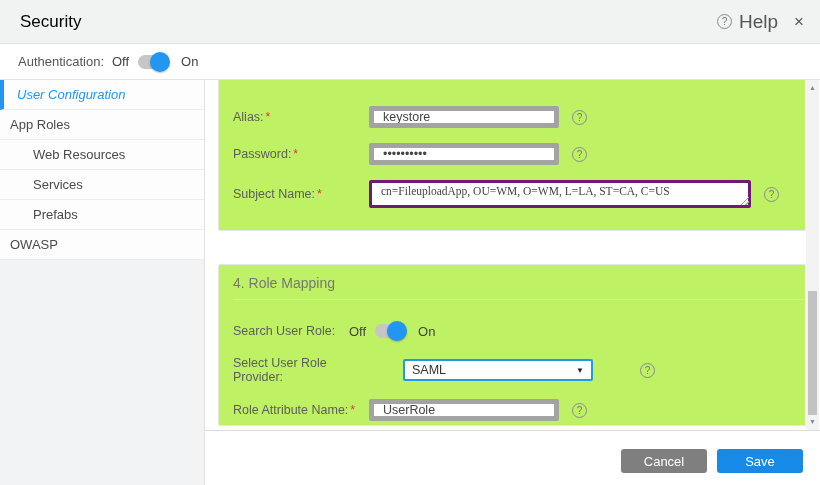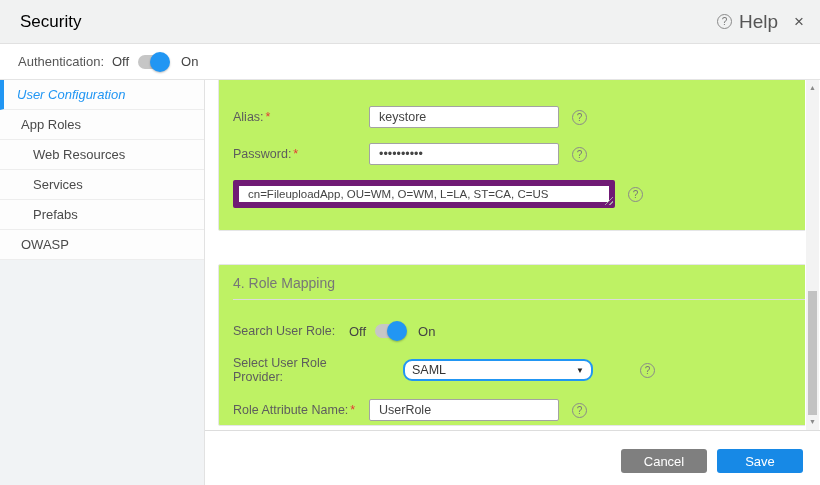--- a/index.html
+++ b/index.html
@@ -68,21 +68,21 @@
 
   
   .sidebar {
     width: 205px; flex: 0 0 205px;
     border-right: 1px solid #e2e2e2;
     display: flex; flex-direction: column;
     background: #fdfdfd;
   }
   .side-item {
     height: 30px; line-height: 29px;
-    padding-left: 21px;
+    padding-left: 10px;
     border-bottom: 1px solid #ededed;
     font-size: 13px; color: #4a4a4a;
     cursor: pointer;
     background: #fdfdfd;
     white-space: nowrap;
   }
   .side-item.sub { padding-left: 33px; }
   .side-item.active {
     color: #2196f3;
     border-left: 4px solid #2196f3;
@@ -112,49 +112,49 @@
   .section-title { padding-top: 10px; font-size: 14px; color: #777; }
   .section-divider { margin-top: 8px; border-bottom: 1px solid #dcdcdc; }
 
   .frow { display: flex; align-items: center; }
   .frow .flabel { width: 136px; flex: 0 0 136px; font-size: 12.5px; color: #5d5d5d; }
   .frow .flabel.narrow { width: 116px; flex: 0 0 116px; }
   .req { color: #e53935; margin-left: 2px; }
 
   .txt-input {
     width: 190px; height: 22px;
-    border: 1px solid #a3a3a3; border-radius: 2px;
+    border: 5px solid #a3a3a3; border-radius: 2px;
     background: #fff; padding: 0 9px;
     font-family: "Liberation Sans", "DejaVu Sans", sans-serif;
     font-size: 12.5px; color: #444;
     outline: none;
   }
   .help-icon { margin-left: 13px; flex: 0 0 auto; }
 
   .ta-wrap { position: relative; width: 382px; flex: 0 0 382px; }
   .txt-area {
     width: 382px; height: 28px;
-    border: 6px solid #701a75; border-radius: 2px;
+    border: 3px solid #701a75; border-radius: 2px;
     background: #fff; padding: 2px 9px 0 9px;
-    font-family: Liberation Sans, sans-serif;
+    font-family: Liberation Serif, serif;
     font-size: 11.5px; color: #444;
     resize: none; outline: none; overflow: hidden;
     display: block;
   }
   .grip {
     position: absolute; right: 2px; bottom: 3px;
     width: 9px; height: 9px;
     background: repeating-linear-gradient(-45deg, transparent, transparent 2px, #a6a6a6 2px, #a6a6a6 3px);
     clip-path: polygon(100% 0, 100% 100%, 0 100%);
     cursor: nwse-resize;
   }
 
   .select-box {
     width: 190px; height: 22px;
-    border: 2px solid #2196f3; border-radius: 9px;
+    border: 2px solid #2196f3; border-radius: 2px;
     background: #fff; padding: 0 7px;
     display: flex; align-items: center;
     font-size: 12.5px; color: #333;
     cursor: pointer;
   }
   .select-box .sel-arrow { margin-left: auto; font-size: 8px; color: #222; }
 
   .m-top50 { margin-top: 50px; }
   .m-top15 { margin-bottom: 15px; }
   .row-toggle { margin-top: 22px; height: 18px; }
@@ -243,20 +243,21 @@
             <span class="flabel"><span>Alias:</span><span class="req">*</span></span>
             <input class="txt-input" type="text" value="keystore" style="">
             <span class="qmark help-icon">?</span>
           </div>
           <div class="frow m-top15">
             <span class="flabel"><span>Password:</span><span class="req">*</span></span>
             <input class="txt-input" type="text" value="••••••••••" style="">
             <span class="qmark help-icon">?</span>
           </div>
           <div class="frow">
+            <span class="flabel"><span>Subject Name:</span><span class="req">*</span></span>
             <span class="ta-wrap">
               <textarea class="txt-area" style="">cn=FileuploadApp, OU=WM, O=WM, L=LA, ST=CA, C=US</textarea>
               <span class="grip"></span>
             </span>
             <span class="qmark help-icon">?</span>
           </div>
         </div>
 
         <div class="panel panel2">
           <div class="section-title">4. Role Mapping</div>

